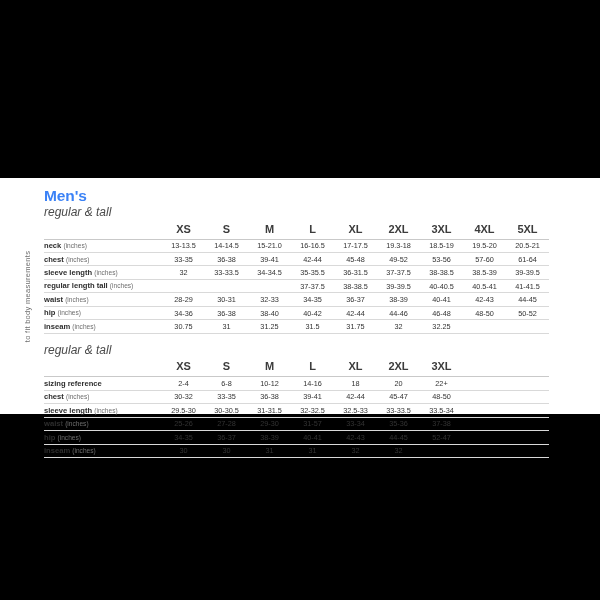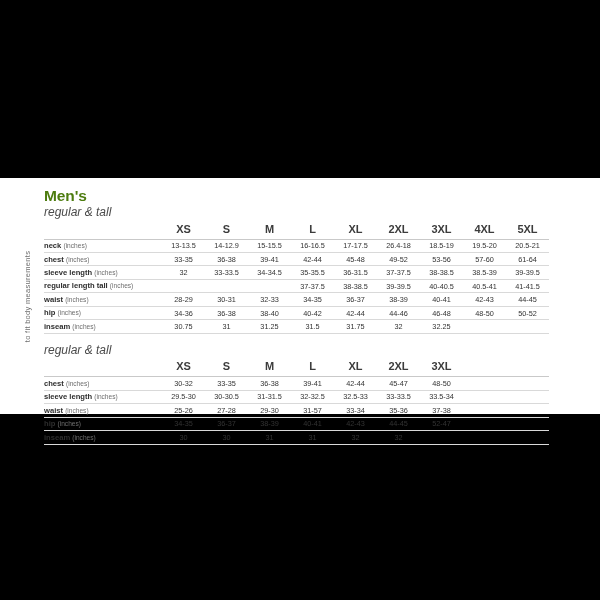--- a/index.html
+++ b/index.html
@@ -42,21 +42,21 @@
     color: #6e6e6e;
     letter-spacing: 0.3px;
   }
   .content {
     position: absolute;
     left: 44px;
     top: 10px;
     width: 520px;
   }
   .sect-title {
-    color: #4d7c0f;
+    color: #3b82f6;
     font-size: 15.5px;
     font-weight: bold;
     margin: 0;
     line-height: 1.05;
     letter-spacing: -0.1px;
   }
   .sect-sub {
     color: #4a4a4a;
     font-size: 12px;
     font-style: italic;
@@ -152,25 +152,25 @@
               <th>2XL</th>
               <th>3XL</th>
               <th>4XL</th>
               <th>5XL</th>
             </tr>
           </thead>
           <tbody>
             <tr>
               <td class="rowlab"><span>neck</span> <span class="unit">(inches)</span></td>
               <td>13-13.5</td>
-              <td>14-12.9</td>
-              <td>15-15.5</td>
+              <td>14-14.5</td>
+              <td>15-21.0</td>
               <td>16-16.5</td>
               <td>17-17.5</td>
-              <td>26.4-18</td>
+              <td>19.3-18</td>
               <td>18.5-19</td>
               <td>19.5-20</td>
               <td>20.5-21</td>
             </tr>
             <tr>
               <td class="rowlab"><span>chest</span> <span class="unit">(inches)</span></td>
               <td>33-35</td>
               <td>36-38</td>
               <td>39-41</td>
               <td>42-44</td>
@@ -268,20 +268,32 @@
               <th>L</th>
               <th>XL</th>
               <th>2XL</th>
               <th>3XL</th>
               <th></th>
               <th></th>
             </tr>
           </thead>
           <tbody>
             <tr>
+              <td class="rowlab"><span>sizing reference</span> <span class="unit"></span></td>
+              <td>2-4</td>
+              <td>6-8</td>
+              <td>10-12</td>
+              <td>14-16</td>
+              <td>18</td>
+              <td>20</td>
+              <td>22+</td>
+              <td></td>
+              <td></td>
+            </tr>
+            <tr>
               <td class="rowlab"><span>chest</span> <span class="unit">(inches)</span></td>
               <td>30-32</td>
               <td>33-35</td>
               <td>36-38</td>
               <td>39-41</td>
               <td>42-44</td>
               <td>45-47</td>
               <td>48-50</td>
               <td></td>
               <td></td>

